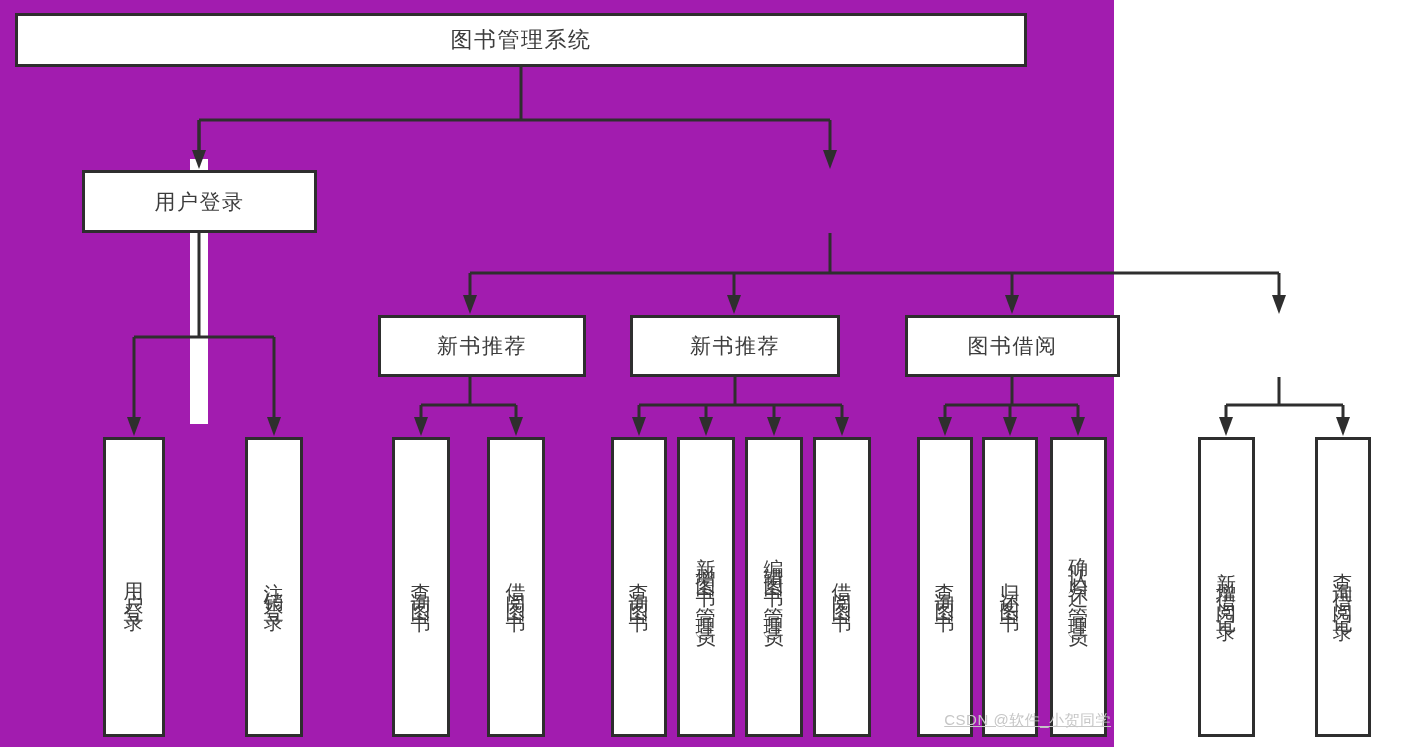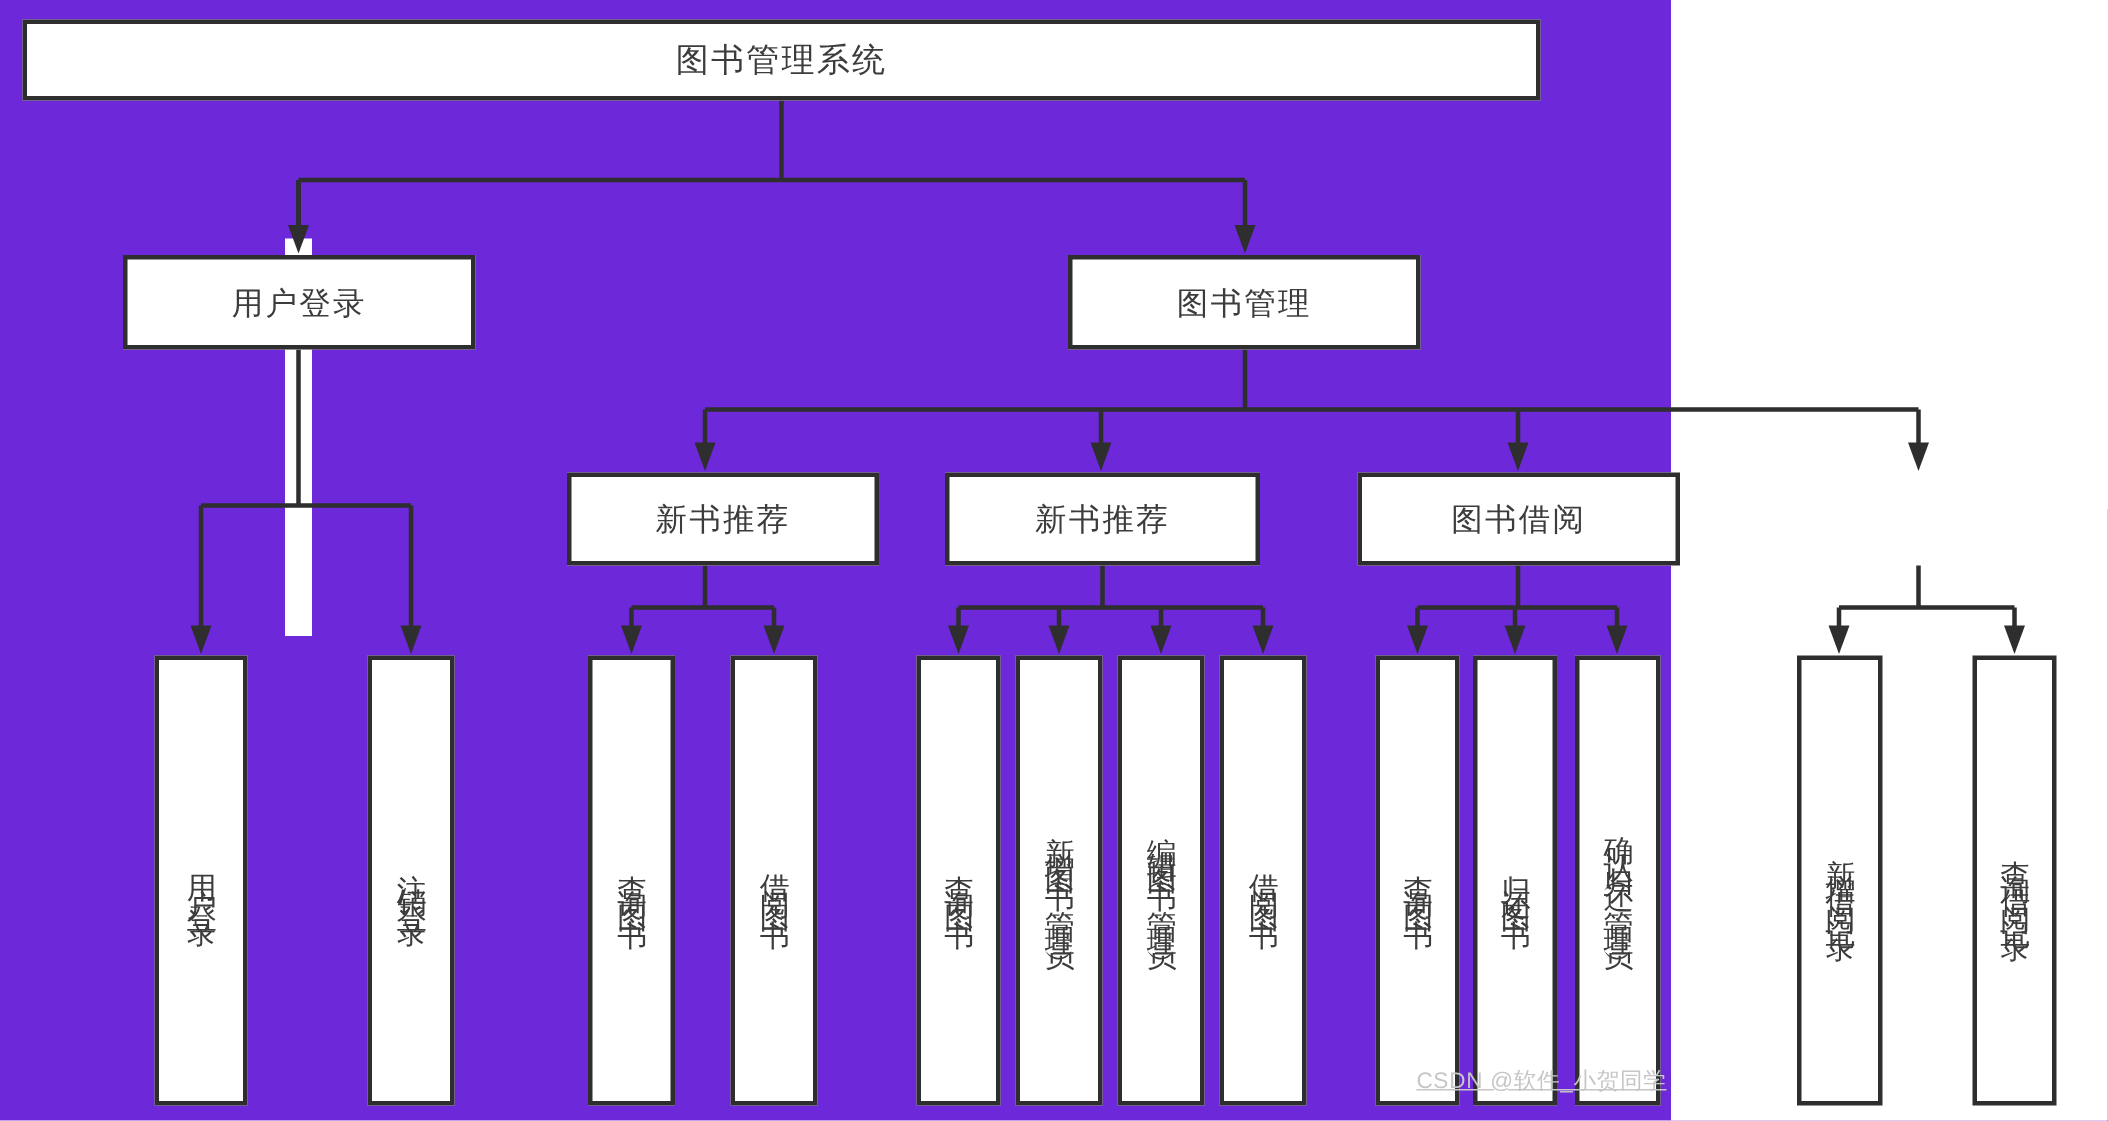--- a/index.html
+++ b/index.html
@@ -5,21 +5,21 @@
   * { box-sizing: border-box; margin: 0; padding: 0; }
   html, body {
     width: 1405px; height: 747px;
     background: #ffffff;
     font-family: "Liberation Sans", sans-serif;
     overflow: hidden;
   }
   .canvas {
     position: relative;
     width: 1114px; height: 747px;
-    background: #6d28d9;
+    background: #a21caf;
   }
   .connectors {
     position: absolute; left: 0; top: 0;
     width: 1405px; height: 747px;
     pointer-events: none;
   }
   .box {
     position: absolute;
     background: #ffffff;
     border: 3px solid #2e2e2e;
@@ -90,21 +90,20 @@
     <polygon class="arrow" points="938,417 952,417 945,436"></polygon>
     <polygon class="arrow" points="1003,417 1017,417 1010,436"></polygon>
     <polygon class="arrow" points="1071,417 1085,417 1078,436"></polygon>
     <polygon class="arrow" points="1219,417 1233,417 1226,436"></polygon>
     <polygon class="arrow" points="1336,417 1350,417 1343,436"></polygon>
   </svg>
 
   <div class="box hbox root">图书管理系统</div>
 
   <div class="box hbox" style="left:82px;top:170px;width:235px;height:63px">用户登录</div>
-  <div class="box hbox" style="left:712px;top:170px;width:235px;height:63px">图书管理</div>
 
   <div class="box hbox" style="left:378px;top:315px;width:208px;height:62px">新书推荐</div>
   <div class="box hbox" style="left:630px;top:315px;width:210px;height:62px">新书推荐</div>
   <div class="box hbox" style="left:905px;top:315px;width:215px;height:62px">图书借阅</div>
 
   <div class="box vbox" style="left:103px;top:437px;width:62px;height:300px">用户登录</div>
   <div class="box vbox" style="left:245px;top:437px;width:58px;height:300px">注销登录</div>
 
   <div class="box vbox" style="left:392px;top:437px;width:58px;height:300px">查询图书</div>
   <div class="box vbox" style="left:487px;top:437px;width:58px;height:300px">借阅图书</div>

